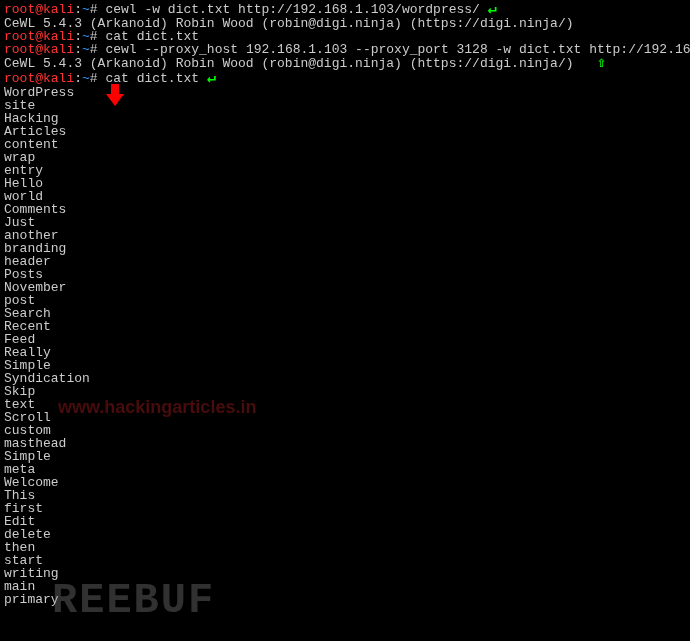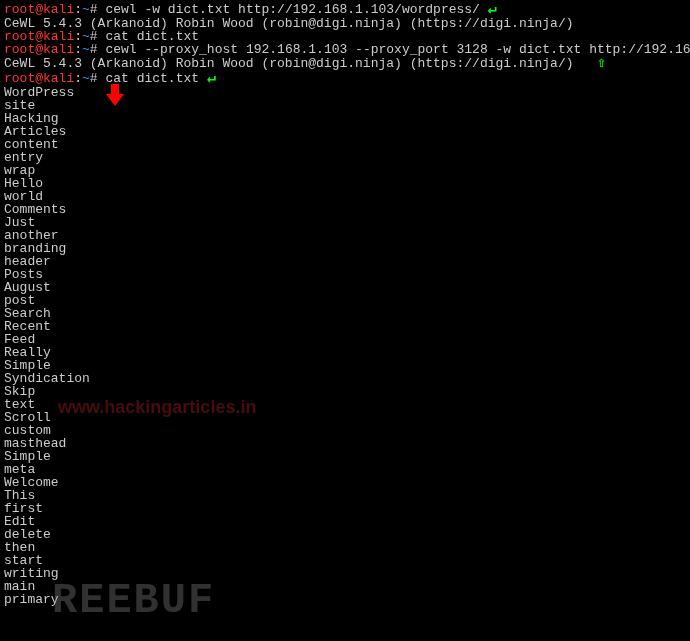--- a/index.html
+++ b/index.html
@@ -99,31 +99,31 @@
     <div class="line output">CeWL 5.4.3 (Arkanoid) Robin Wood (robin@digi.ninja) (https://digi.ninja/)</div>
     <div class="line"><span class="prompt-user">root@kali</span><span class="prompt-symbol">:</span><span class="prompt-path">~</span><span class="prompt-symbol"># </span><span class="cmd">cat dict.txt</span></div>
     <div class="line"><span class="prompt-user">root@kali</span><span class="prompt-symbol">:</span><span class="prompt-path">~</span><span class="prompt-symbol"># </span><span class="cmd">cewl --proxy_host 192.168.1.103 --proxy_port 3128 -w dict.txt http://192.168.1.103/wordpress/</span></div>
     <div class="line output">CeWL 5.4.3 (Arkanoid) Robin Wood (robin@digi.ninja) (https://digi.ninja/)&nbsp;&nbsp;&nbsp;<span class="arrow-up">⇧</span></div>
     <div class="line"><span class="prompt-user">root@kali</span><span class="prompt-symbol">:</span><span class="prompt-path">~</span><span class="prompt-symbol"># </span><span class="cmd">cat dict.txt</span> <span class="arrow-enter">↵</span></div>
     <div class="line output">WordPress</div>
     <div class="line output">site</div>
     <div class="line output">Hacking</div>
     <div class="line output">Articles</div>
     <div class="line output">content</div>
+    <div class="line output">wrap</div>
     <div class="line output">entry</div>
-    <div class="line output">wrap</div>
     <div class="line output">Hello</div>
     <div class="line output">world</div>
     <div class="line output">Comments</div>
     <div class="line output">Just</div>
     <div class="line output">another</div>
     <div class="line output">branding</div>
     <div class="line output">header</div>
     <div class="line output">Posts</div>
-    <div class="line output">August</div>
+    <div class="line output">November</div>
     <div class="line output">post</div>
     <div class="line output">Search</div>
     <div class="line output">Recent</div>
     <div class="line output">Feed</div>
     <div class="line output">Really</div>
     <div class="line output">Simple</div>
     <div class="line output">Syndication</div>
     <div class="line output">Skip</div>
     <div class="line output">text</div>
     <div class="line output">Scroll</div>

